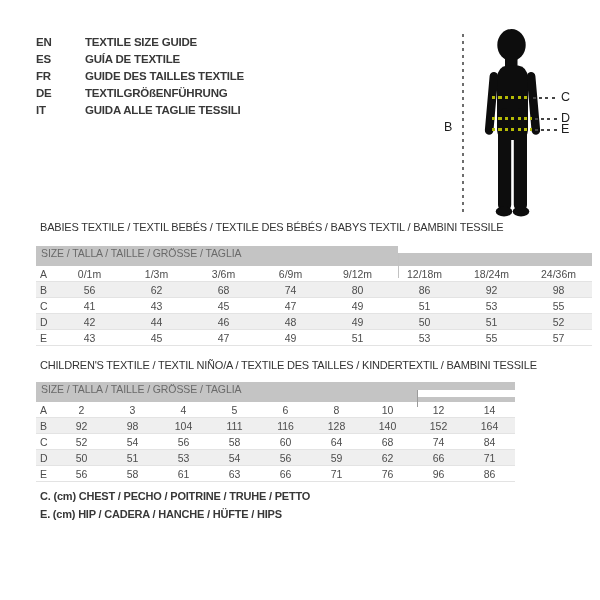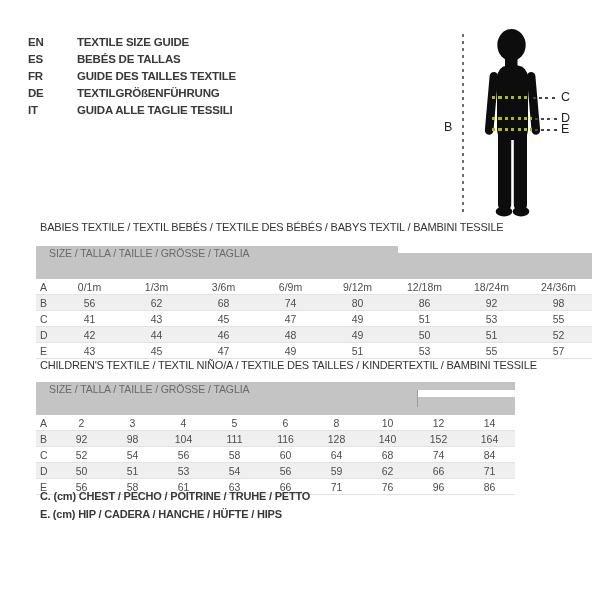--- a/index.html
+++ b/index.html
@@ -4,43 +4,43 @@
 <style>
   html,body{margin:0;padding:0;}
   body{
     width:600px;height:600px;position:relative;overflow:hidden;
     background:#ffffff;
     font-family:"Liberation Sans",sans-serif;
     color:#3a3a3a;
   }
 
   
-  .lang-list{position:absolute;top:33px;left:28px;}
+  .lang-list{position:absolute;top:33px;left:36px;}
   .lang-row{display:flex;height:17px;align-items:center;}
   .lang-code{width:38px;font-size:11.5px;font-weight:700;letter-spacing:-0.2px;color:#383838;}
   .lang-label{font-size:11.5px;font-weight:700;letter-spacing:-0.2px;color:#383838;white-space:nowrap;margin-left:11px;}
 
   
   .silhouette{position:absolute;left:484px;top:28px;width:57px;height:192px;}
   .b-line{position:absolute;left:462px;top:34px;width:2px;height:180px;
     background:repeating-linear-gradient(180deg,#6d6d6d 0 3px,transparent 3px 7px);}
   .m-yellow{position:absolute;height:3px;
     background:repeating-linear-gradient(90deg,#b4ba06 0 3.2px,transparent 3.2px 6.4px);}
   .m-gray{position:absolute;height:2px;
     background:repeating-linear-gradient(90deg,#454545 0 3px,transparent 3px 6.2px);}
   .fig-label{position:absolute;font-size:12.5px;color:#1e1e1e;letter-spacing:0;}
 
   
   .section-title{position:absolute;left:40px;font-size:11px;font-weight:400;color:#333;
     letter-spacing:-0.2px;white-space:nowrap;}
 
   
   .size-table{position:absolute;}
-  .size-bar{height:33px;line-height:15px;background:#c4c4c4;color:#6a6a6a;
-    font-size:10.5px;padding-left:13px;letter-spacing:-0.1px;}
+  .size-bar{height:20px;line-height:15px;background:#c4c4c4;color:#6a6a6a;
+    font-size:10.5px;padding-left:5px;letter-spacing:-0.1px;}
   .trow{display:flex;align-items:center;height:15px;font-size:10.5px;color:#4d4d4d;
     border-bottom:1px solid #e3e3e3;}
   .trow.stripe{background:#efefef;}
   .tletter{width:16px;padding-left:4px;flex:none;}
   .tcell{flex:1;text-align:center;}
 
   
   .artifact{position:absolute;background:#fff;}
   .artifact-vline{position:absolute;width:1px;background:#c2c2c2;}
 
@@ -52,21 +52,21 @@
 </head>
 <body>
 
 <div class="lang-list">
     <div class="lang-row">
       <span class="lang-code">EN</span>
       <span class="lang-label">TEXTILE SIZE GUIDE</span>
     </div>
     <div class="lang-row">
       <span class="lang-code">ES</span>
-      <span class="lang-label">BEBÉS DE TALLAS</span>
+      <span class="lang-label">GUÍA DE TEXTILE</span>
     </div>
     <div class="lang-row">
       <span class="lang-code">FR</span>
       <span class="lang-label">GUIDE DES TAILLES TEXTILE</span>
     </div>
     <div class="lang-row">
       <span class="lang-code">DE</span>
       <span class="lang-label">TEXTILGRÖßENFÜHRUNG</span>
     </div>
     <div class="lang-row">

